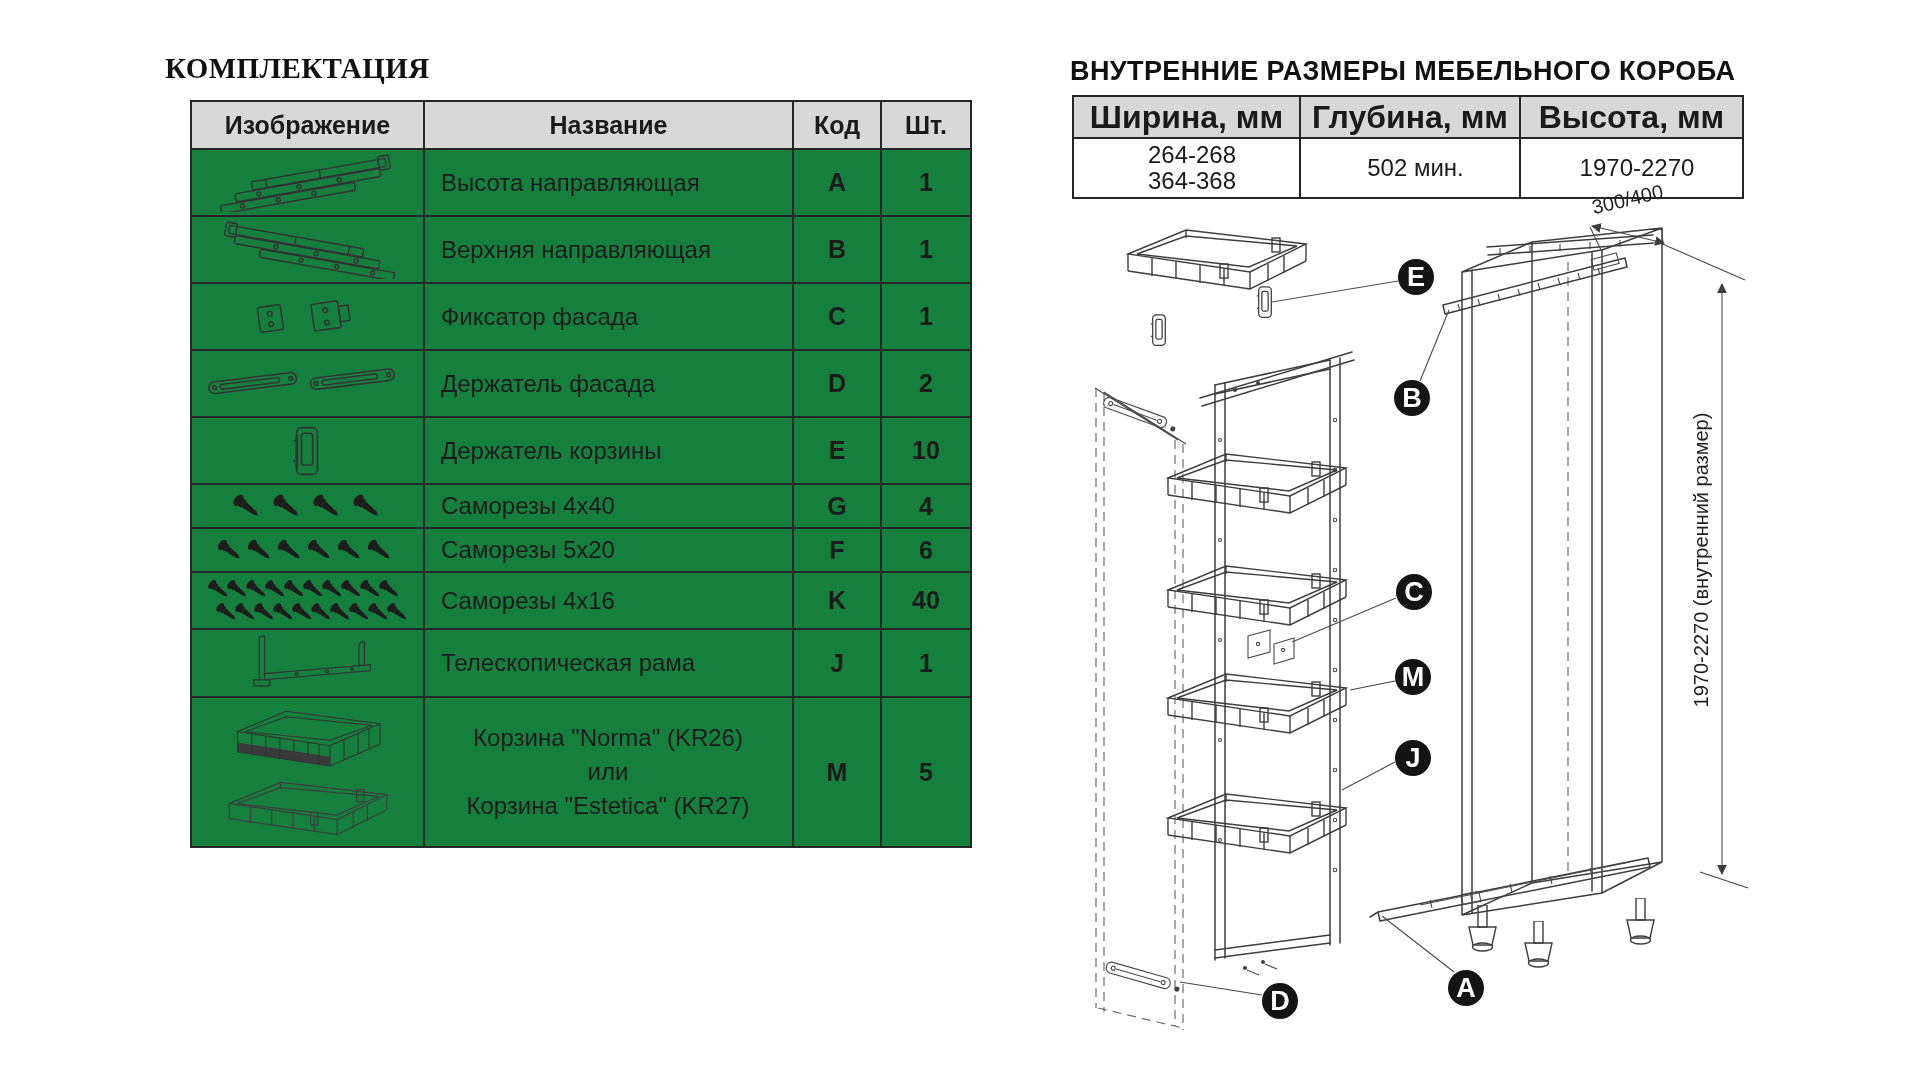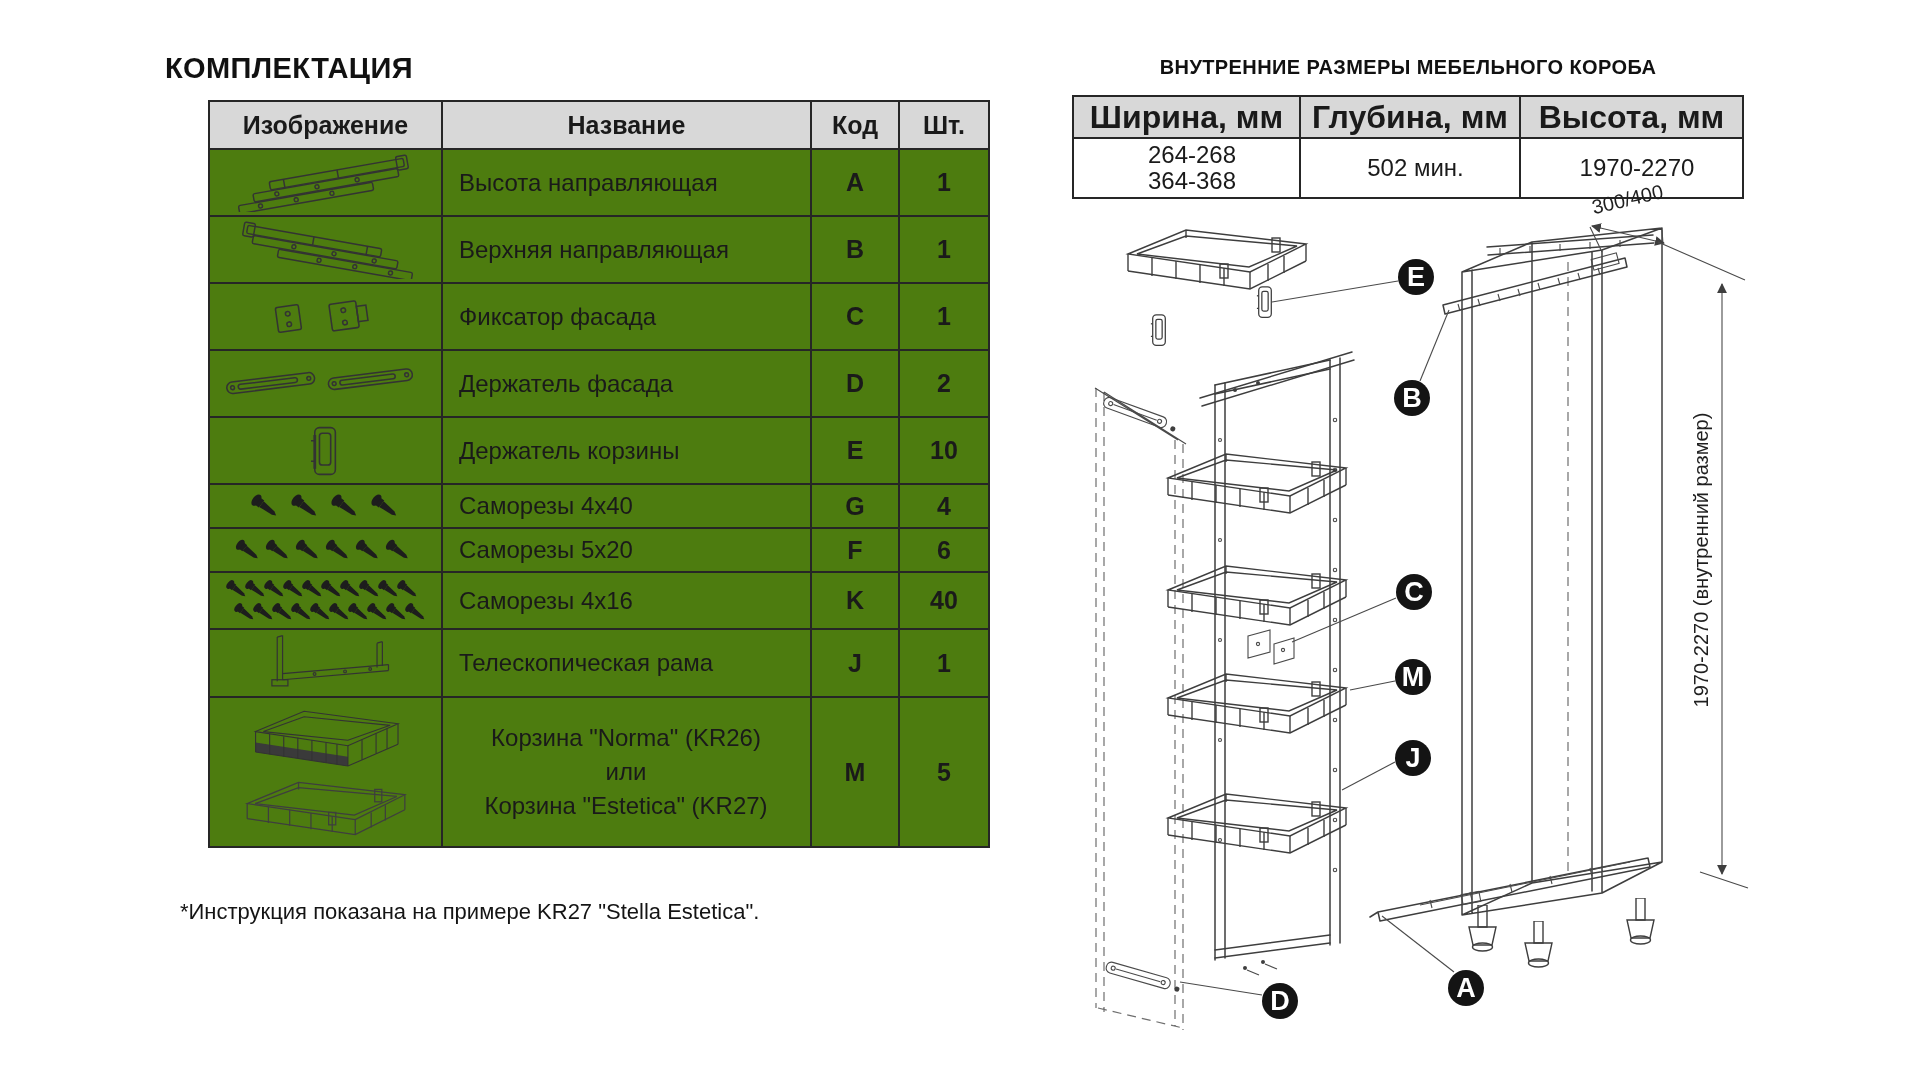--- a/index.html
+++ b/index.html
@@ -4,21 +4,21 @@
 <style>
   html,body{margin:0;padding:0;}
   body{
     width:1920px;height:1080px;background:#ffffff;
     font-family:"Liberation Sans", sans-serif;color:#1a1a1a;
     position:relative;overflow:hidden;
   }
   .abs{position:absolute;}
   .section-title{font-weight:bold;font-size:29px;letter-spacing:.4px;color:#111;}
   
-  table.kit{border-collapse:collapse;table-layout:fixed;width:780px;background:#4d7c0f;margin-left:18px;}
+  table.kit{border-collapse:collapse;table-layout:fixed;width:780px;background:#15803d;}
   table.kit td, table.kit th{border:2px solid #262626;vertical-align:middle;overflow:hidden;}
   table.kit th{background:#d8d8d8;font-size:25px;font-weight:bold;height:44px;}
   td.c-img{text-align:center;}
   td.c-name{font-size:24px;padding-left:16px;}
   td.c-name.center{text-align:center;padding-left:0;}
   td.c-code, td.c-qty{text-align:center;font-size:25px;font-weight:bold;}
   tr.h67{height:67px;} tr.h46{height:44px;padding-left:8px;} tr.h57{height:57px;} tr.h68{height:68px;} tr.h150{height:150px;}
   .m-lines div{line-height:34px;}
   .footnote{font-size:22px;line-height:34px;color:#141414;}
   
@@ -172,21 +172,21 @@
       <g stroke="#3e3e3e" fill="none" stroke-width="1.4">
         <rect x="3" y="2" width="14" height="34" rx="4"></rect>
         <rect x="6.5" y="7" width="7" height="22" rx="2"></rect>
         <line x1="3" y1="12" x2="1" y2="12"></line>
           <line x1="3" y1="26" x2="1" y2="26"></line>
       </g>
     </symbol>
   </defs>
 </svg>
 
-<div class="abs section-title" style="left:165px;top:52px;">КОМПЛЕКТАЦИЯ</div>
+<div class="abs section-title" style="left:165px;top:52px;font-family:Liberation Serif, serif;">КОМПЛЕКТАЦИЯ</div>
 
 <table class="kit abs" style="left:190px;top:100px;">
   <colgroup>
       <col style="width:233px">
       <col style="width:369px">
       <col style="width:88px">
       <col style="width:90px">
     </colgroup>
   <thead>
     <tr>
@@ -330,24 +330,23 @@
         <div>или</div>
         <div>Корзина "Estetica" (KR27)</div>
       </td>
       <td class="c-code">M</td>
       <td class="c-qty">5</td>
     </tr>
   </tbody>
 </table>
 
 <div class="abs footnote" style="left:180px;top:895px;width:720px;">
-  <div>*Инструкция показана на примере KR27 "Stella Estetica".</div>
 </div>
 
-<div class="abs section-title" style="left:1070px;top:56px;width:676px;text-align:center;font-size:20px;">ВНУТРЕННИЕ РАЗМЕРЫ МЕБЕЛЬНОГО КОРОБА</div>
+<div class="abs section-title" style="left:1070px;top:56px;width:676px;font-size:27px;">ВНУТРЕННИЕ РАЗМЕРЫ МЕБЕЛЬНОГО КОРОБА</div>
 
 <table class="dims abs" style="left:1072px;top:95px;">
   <colgroup>
       <col style="width:227px">
       <col style="width:220px">
       <col style="width:223px">
     </colgroup>
   <thead>
     <tr>
       <th>Ширина, мм</th>

